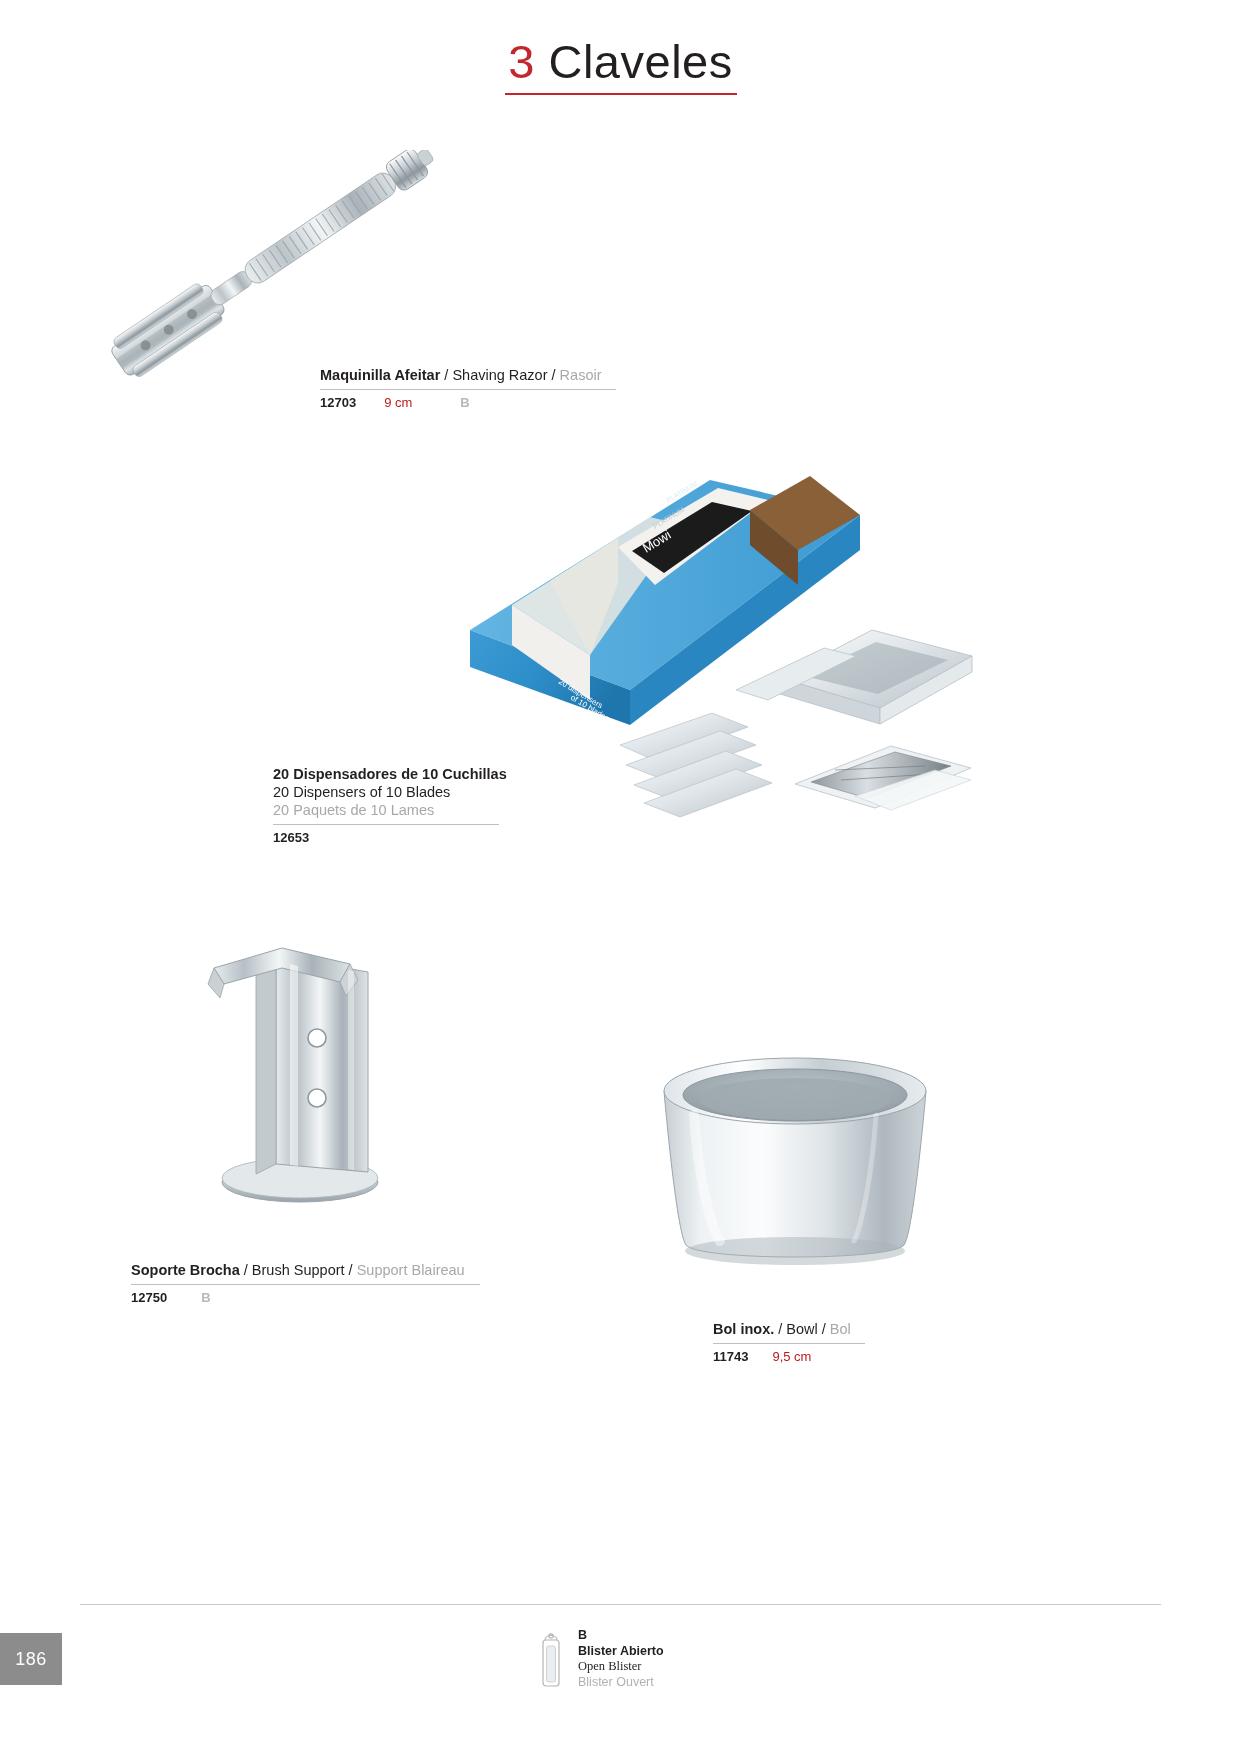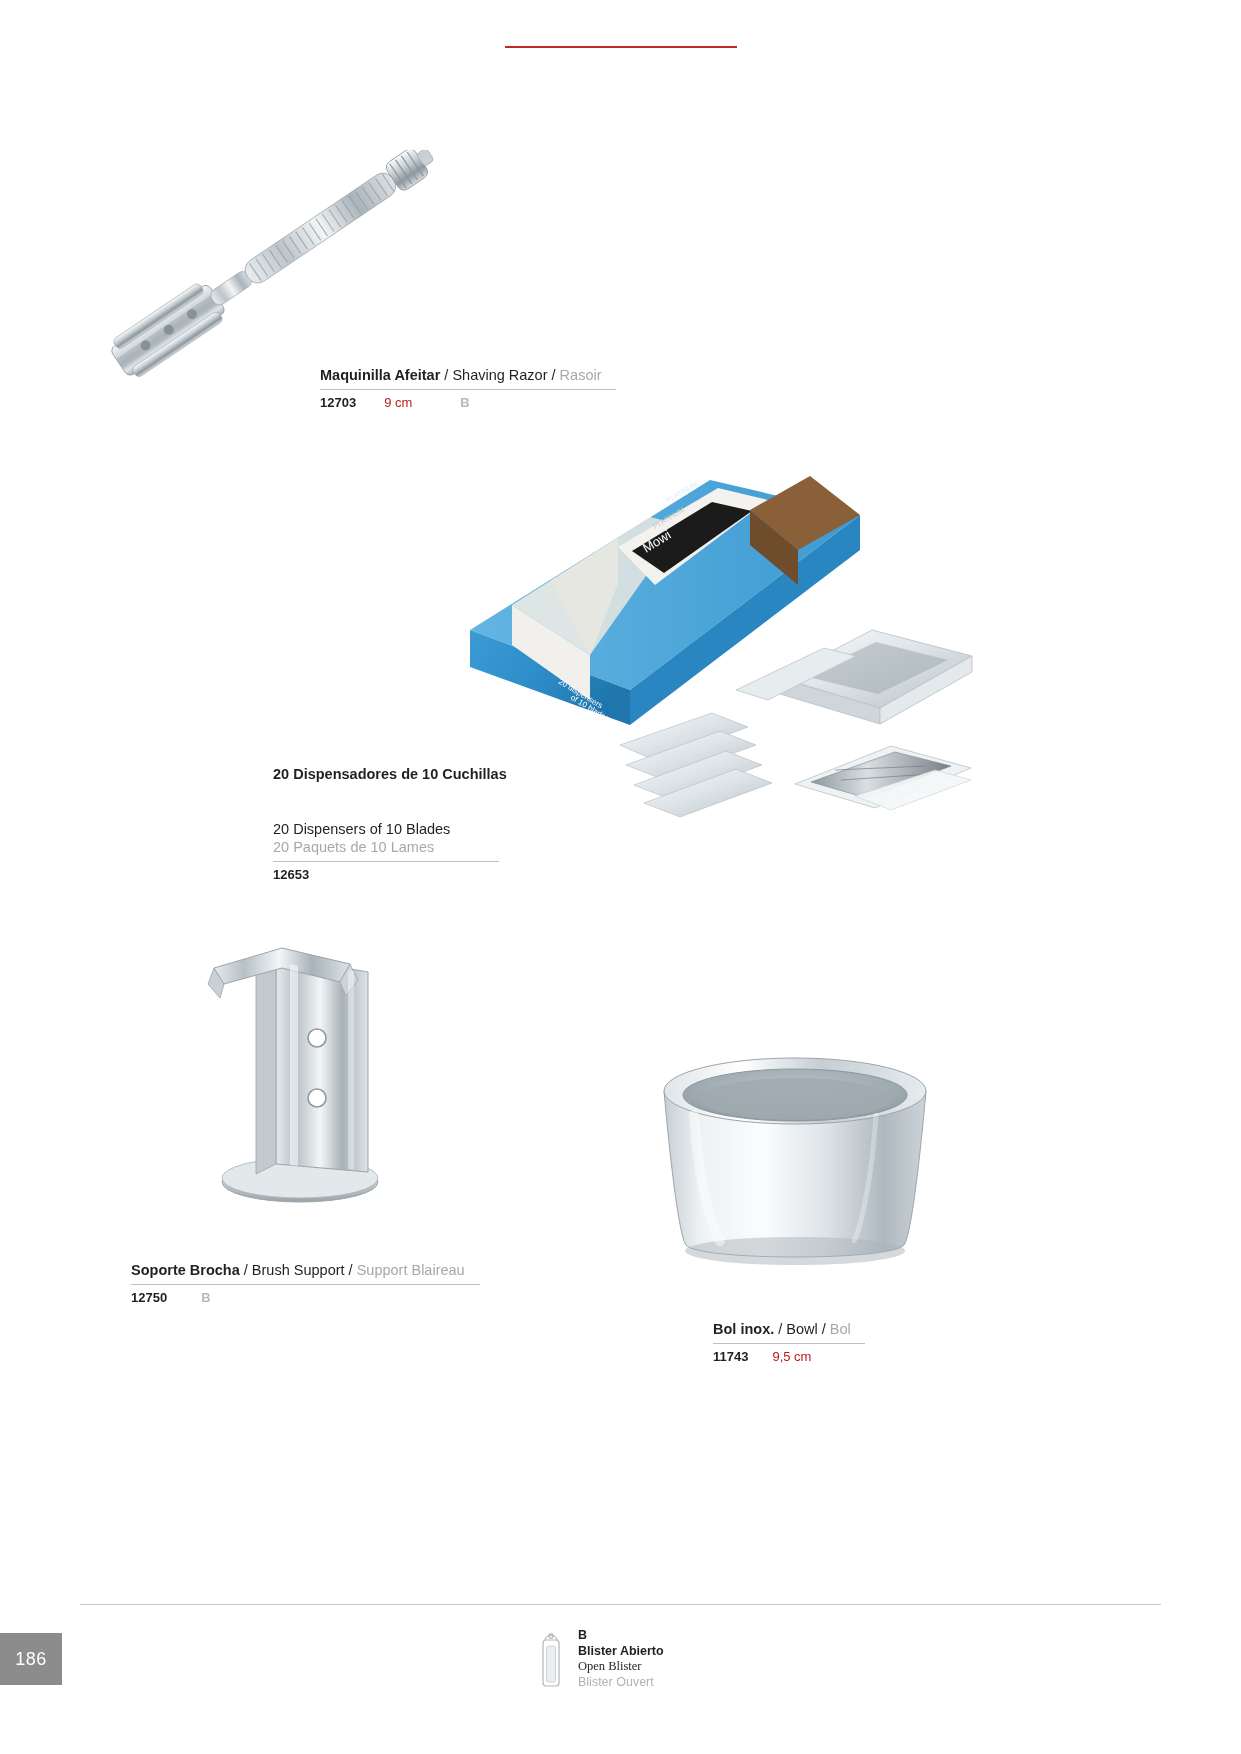--- a/index.html
+++ b/index.html
@@ -53,21 +53,21 @@
   
   .caption {
     position: absolute;
   }
   .cap-line {
     font-size: 14.5px;
     line-height: 18px;
     white-space: nowrap;
   }
   .cap-es { font-weight: bold; color: #231f20; }
-  .cap-en { color: #231f20; margin-top: 37px; }
+  .cap-en { color: #231f20; }
   .cap-fr { color: #a8a8a8; }
   .cap-sep { color: #231f20; font-weight: normal; }
   .cap-rule {
     height: 1px;
     background: #bfbfbf;
     margin-top: 5px;
     margin-bottom: 5px;
   }
   .cap-ref {
     font-size: 13px;
@@ -128,20 +128,24 @@
   .legend-text { font-size: 12.5px; line-height: 15.5px; }
   .legend-letter { font-weight: bold; font-size: 12.5px; }
   .legend-es { font-weight: bold; }
   .legend-en { color: #231f20; font-family: Liberation Serif, serif; }
   .legend-fr { color: #b2b2b2; }
 </style>
 </head>
 <body>
 
 <div class="logo-block">
+  <div class="logo-main">
+    <span class="num">3</span>
+    <span>Claveles</span>
+  </div>
   <div class="logo-rule"></div>
 </div>
 
 <div class="img-wrap" id="razor">
   <svg viewBox="0 0 470 260" width="470" height="260" xmlns="http://www.w3.org/2000/svg">
     <defs>
       <linearGradient id="steel1" x1="0" y1="0" x2="0" y2="1">
         <stop offset="0%" stop-color="#f4f6f7"></stop>
         <stop offset="35%" stop-color="#cfd6da"></stop>
         <stop offset="55%" stop-color="#9aa5ab"></stop>

